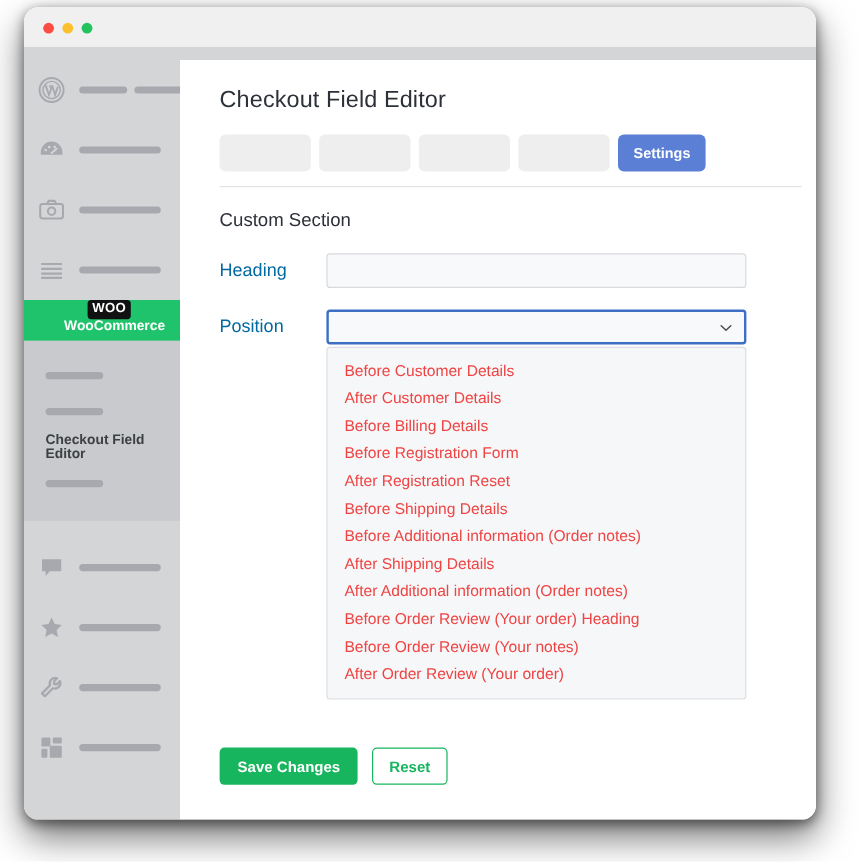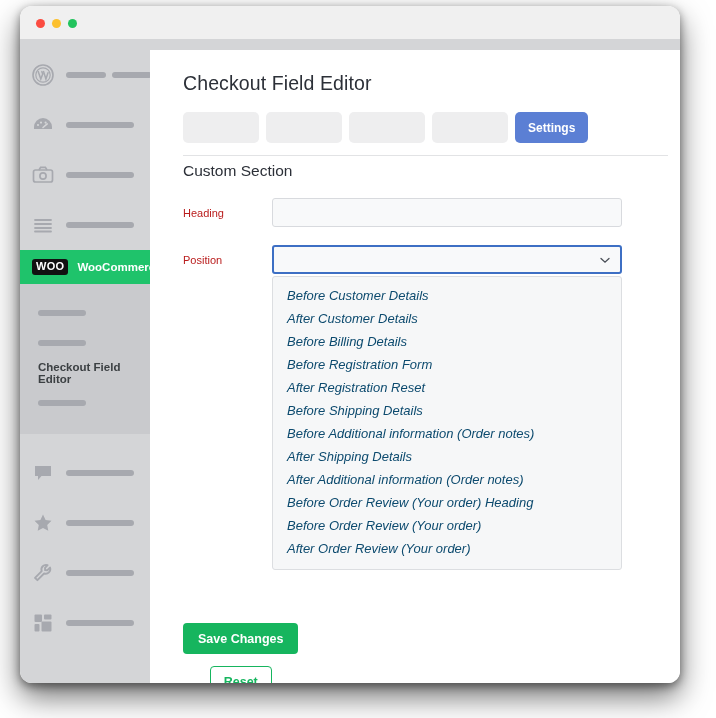--- a/index.html
+++ b/index.html
@@ -95,20 +95,21 @@
     background: #a7a9af;
   }
 
   
   #woo-row {
     height: 34px;
     background: #1fc36b;
     display: flex;
     align-items: center;
     padding-left: 12px;
+    flex-direction: column;
   }
   #woo-logo {
     background: #111111;
     color: #ffffff;
     font-size: 11px;
     font-weight: bold;
     letter-spacing: 0.3px;
     border-radius: 3px;
     padding: 2px 4px 3px 4px;
     line-height: 1;
@@ -189,37 +190,37 @@
   }
 
   #divider {
     margin-top: 12px;
     margin-right: 12px;
     height: 1px;
     background: #e2e3e5;
   }
 
   #section-title {
-    margin-top: 6px;
+    margin-top: 19px;
     font-size: 15.5px;
     color: #2c3038;
     font-weight: normal;
   }
 
   
   .form-row {
     margin-top: 18px;
     display: flex;
     align-items: center;
   }
   .form-label {
     width: 89px;
     flex: 0 0 89px;
-    font-size: 11px;
-    color: #b91c1c;
+    font-size: 15px;
+    color: #0369a1;
   }
   #heading-input {
     width: 350px;
     height: 29px;
     border: 1px solid #d8dade;
     border-radius: 3px;
     background: #f8f9fa;
     font-size: 13px;
     padding: 0 8px;
     color: #32363d;
@@ -262,35 +263,33 @@
     border-radius: 3px;
     padding: 7px 0 9px 0;
     z-index: 10;
   }
   .option {
     height: 23px;
     display: flex;
     align-items: center;
     padding-left: 14px;
     font-size: 13px;
-    color: #0c4a6e;
+    color: #ef4444;
     white-space: nowrap;
     cursor: pointer;
-    font-style: italic;
   }
 
   
   #actions {
     position: absolute;
     left: 33px;
     top: 573px;
     display: flex;
     gap: 12px;
     align-items: center;
-    flex-direction: column;
   }
   #save-changes {
     background: #16b55e;
     color: #ffffff;
     border: none;
     border-radius: 4px;
     font-size: 12.5px;
     font-weight: bold;
     padding: 0 15px;
     height: 31px;
@@ -486,21 +485,21 @@
               <div class="option">Before Customer Details</div>
               <div class="option">After Customer Details</div>
               <div class="option">Before Billing Details</div>
               <div class="option">Before Registration Form</div>
               <div class="option">After Registration Reset</div>
               <div class="option">Before Shipping Details</div>
               <div class="option">Before Additional information (Order notes)</div>
               <div class="option">After Shipping Details</div>
               <div class="option">After Additional information (Order notes)</div>
               <div class="option">Before Order Review (Your order) Heading</div>
-              <div class="option">Before Order Review (Your order)</div>
+              <div class="option">Before Order Review (Your notes)</div>
               <div class="option">After Order Review (Your order)</div>
             </div>
         </div>
       </div>
 
       <div id="actions">
         <button id="save-changes">Save Changes</button>
         <button id="reset-button">Reset</button>
       </div>
 

